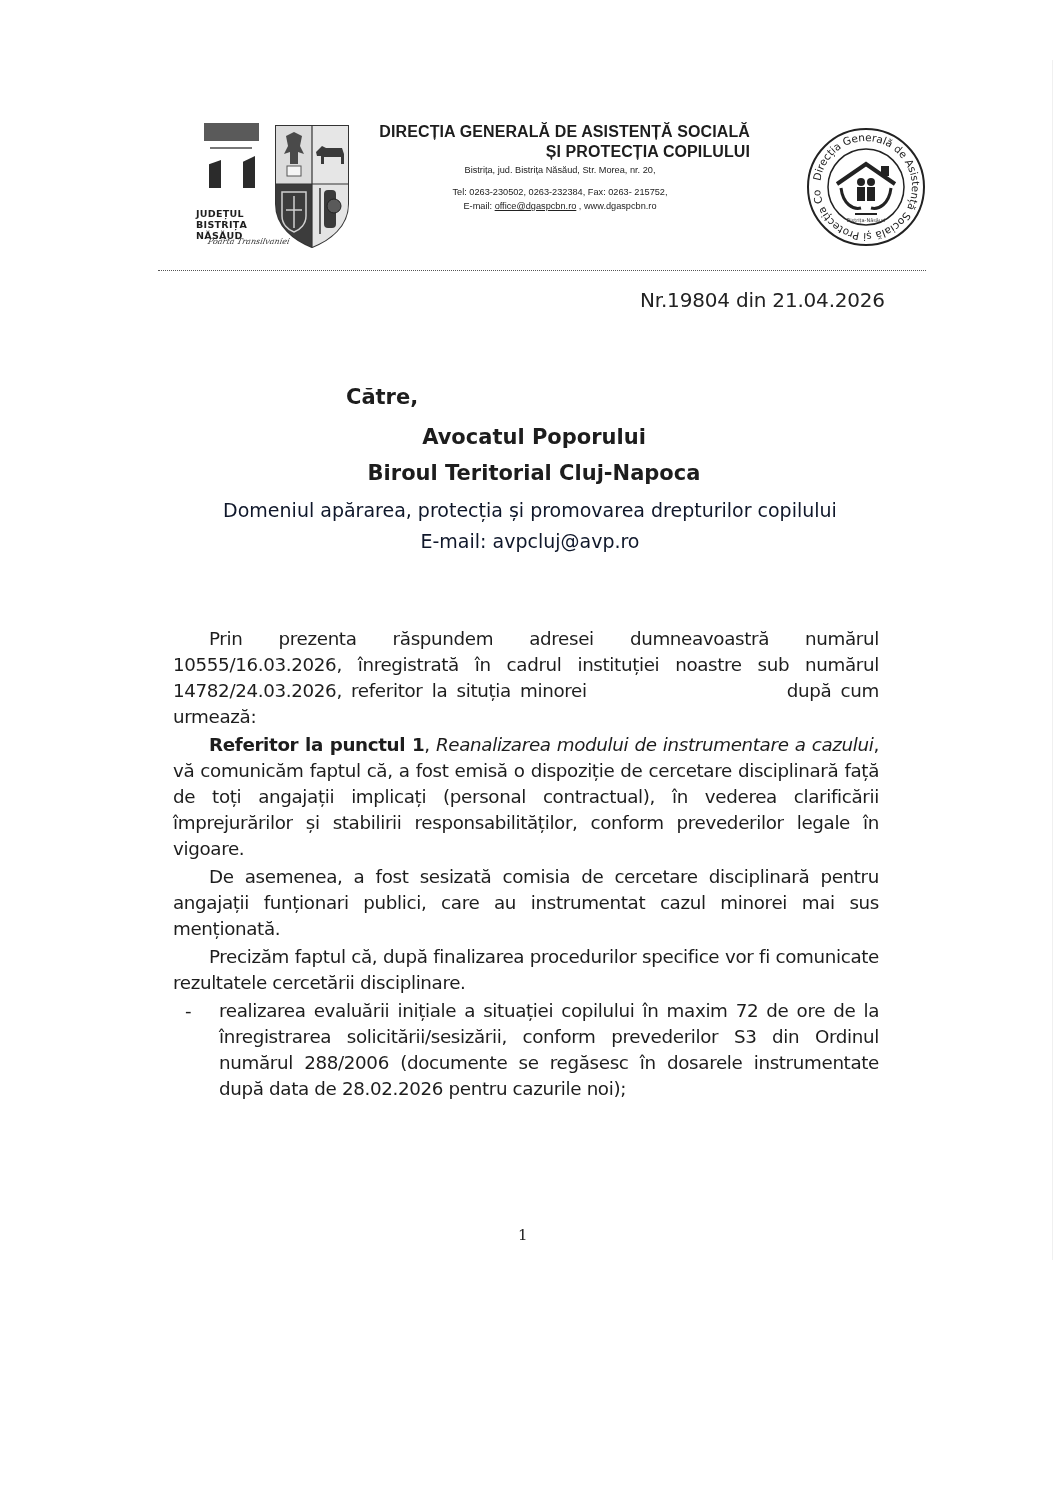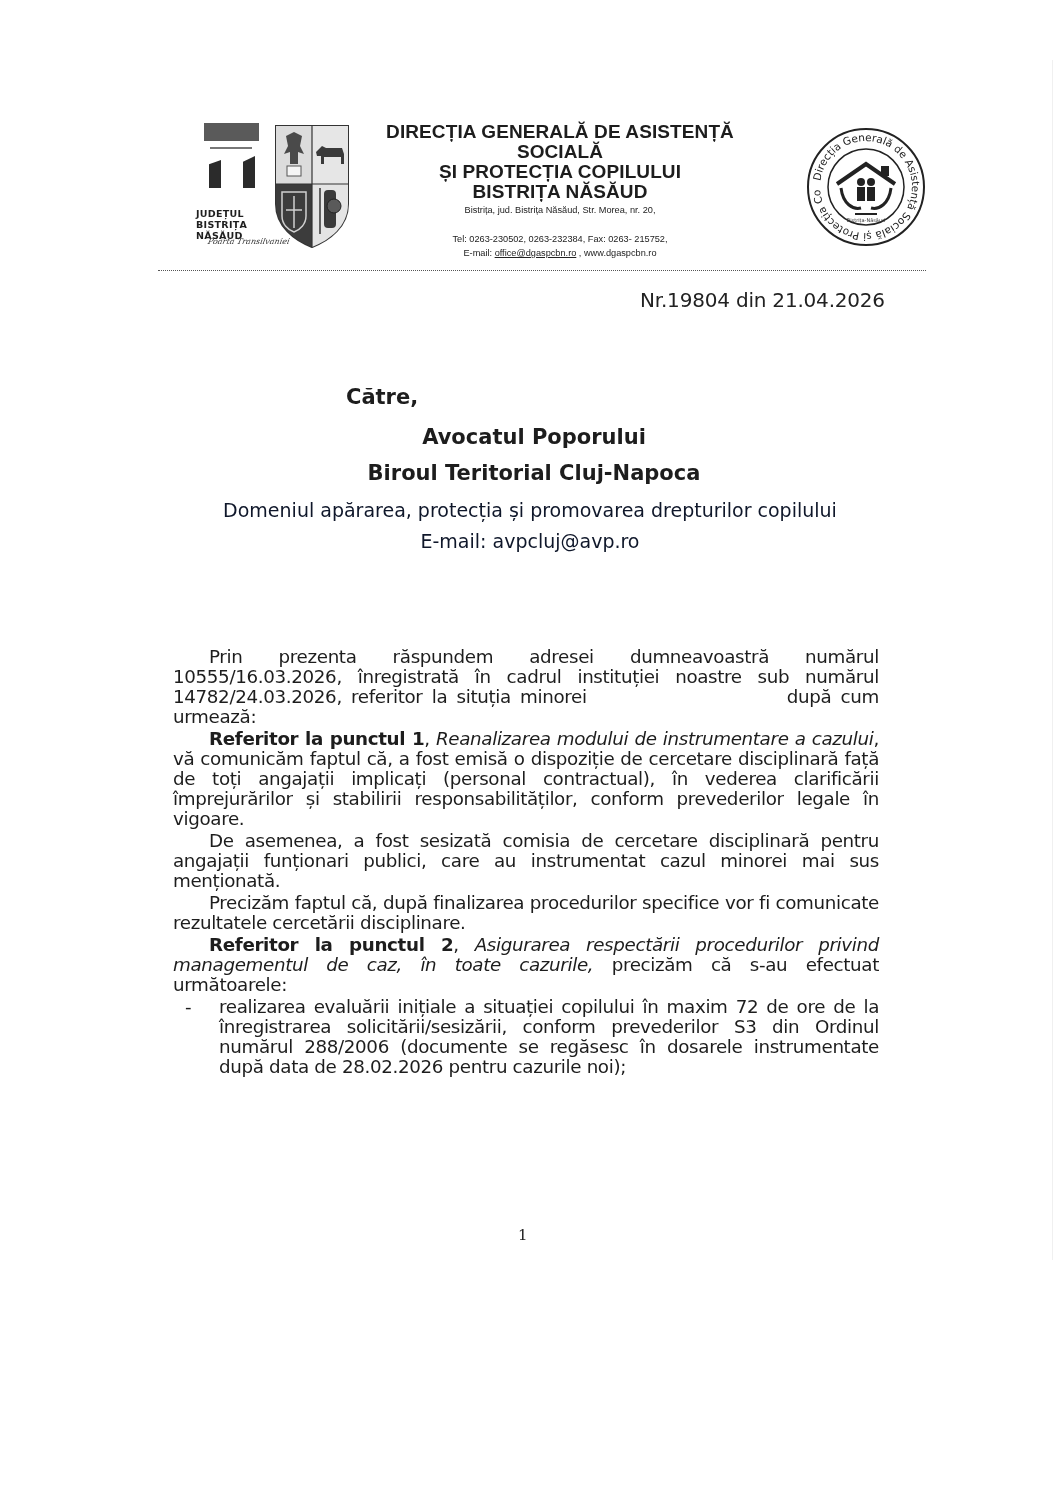--- a/index.html
+++ b/index.html
@@ -93,24 +93,25 @@
     .inst-block {
       position: absolute;
       left: 210px;
       top: 10px;
       width: 380px;
       text-align: center;
     }
     .inst-name {
       font-family: "Liberation Sans", sans-serif;
       font-weight: bold;
-      font-size: 19px;
+      font-size: 16px;
       line-height: 20px;
       color: #1d1d1d;
       letter-spacing: 0.1px;
+      text-align: right;
     }
     .inst-contact {
       font-family: "Liberation Sans", sans-serif;
       font-size: 9.2px;
       line-height: 14px;
       color: #222;
       margin-top: 1px;
     }
     .inst-contact .link {
       text-decoration: underline;
@@ -201,25 +202,24 @@
     }
 
     
     .body-text {
       position: absolute;
       left: 173px;
       top: 626px;
       width: 706px;
       font-family: "DejaVu Sans", sans-serif;
       font-size: 18.3px;
-      line-height: 20px;
+      line-height: 26px;
       color: #1d1d1d;
       text-align: justify;
       letter-spacing: -0.35px;
-      margin-top: 21px;
     }
     .body-text p {
       margin: 0;
       text-indent: 36px;
     }
     .body-text p.gap { margin-top: 2px; }
     .body-text .bold { font-weight: bold; }
     .body-text .ital { font-style: italic; }
     .body-text .redaction {
       display: inline-block;
@@ -297,23 +297,22 @@
       <line x1="12" y1="86" x2="28" y2="86" stroke="#cfcfcf" stroke-width="1.5"></line>
 
       <rect x="50" y="66" width="12" height="38" rx="4" fill="#3a3a3a"></rect>
       <circle cx="60" cy="82" r="7" fill="#5a5a5a" stroke="#222" stroke-width="1"></circle>
       <line x1="46" y1="64" x2="46" y2="110" stroke="#333" stroke-width="1.5"></line>
     </svg>
 
     <div class="inst-block">
       <div class="inst-name">DIRECȚIA GENERALĂ DE ASISTENȚĂ SOCIALĂ</div>
       <div class="inst-name">ȘI PROTECȚIA COPILULUI</div>
-      <div class="inst-name">BISTRIȚA NĂSĂUD</div>
       <div class="inst-contact">Bistrița, jud. Bistrița Năsăud, Str. Morea, nr. 20,</div>
-      <div class="inst-contact" style="margin-top:15px">Tel: 0263-230502, 0263-232384, Fax: 0263- 215752,</div>
+      <div class="inst-contact" style="margin-top:8px">Tel: 0263-230502, 0263-232384, Fax: 0263- 215752,</div>
       <div class="inst-contact" style="margin-top:0">
         <span>E-mail: </span><span class="link">office@dgaspcbn.ro</span><span> , </span><span>www.dgaspcbn.ro</span>
       </div>
     </div>
 
     <svg class="seal" viewBox="0 0 122 122" xmlns="http://www.w3.org/2000/svg">
       <defs>
         <path id="sealArc" d="M61 61 m-46 0 a46 46 0 1 1 92 0 a46 46 0 1 1 -92 0"></path>
       </defs>
       <circle cx="61" cy="61" r="58" fill="none" stroke="#222" stroke-width="2"></circle>
@@ -353,21 +352,20 @@
 
   <div class="body-text">
     <p><span>Prin prezenta răspundem adresei dumneavoastră numărul 10555/16.03.2026, înregistrată în cadrul instituției noastre sub numărul 14782/24.03.2026, referitor la situția minorei</span><span class="redaction"></span><span>după cum urmează:</span></p>
 
     <p class="gap"><span class="bold">Referitor la punctul 1</span><span>, </span><span class="ital">Reanalizarea modului de instrumentare a cazului</span><span>, vă comunicăm faptul că, a fost emisă o dispoziție de cercetare disciplinară față de toți angajații implicați (personal contractual), în vederea clarificării împrejurărilor și stabilirii responsabilităților, conform prevederilor legale în vigoare.</span></p>
 
     <p class="gap">De asemenea, a fost sesizată comisia de cercetare disciplinară pentru angajații funționari publici, care au instrumentat cazul minorei mai sus menționată.</p>
 
     <p class="gap">Precizăm faptul că, după finalizarea procedurilor specifice vor fi comunicate rezultatele cercetării disciplinare.</p>
 
-    <p class="gap"><span class="bold">Referitor la punctul 2</span><span>, </span><span class="ital">Asigurarea respectării procedurilor privind managementul de caz, în toate cazurile,</span><span> precizăm că s-au efectuat următoarele:</span></p>
 
     <ul>
       <li>
         <span class="dash">-</span>
         <span>realizarea evaluării inițiale a situației copilului în maxim 72 de ore de la înregistrarea solicitării/sesizării, conform prevederilor S3 din Ordinul numărul 288/2006 (documente se regăsesc în dosarele instrumentate după data de 28.02.2026 pentru cazurile noi);</span>
       </li>
     </ul>
   </div>
 
   <div class="page-number">1</div>

